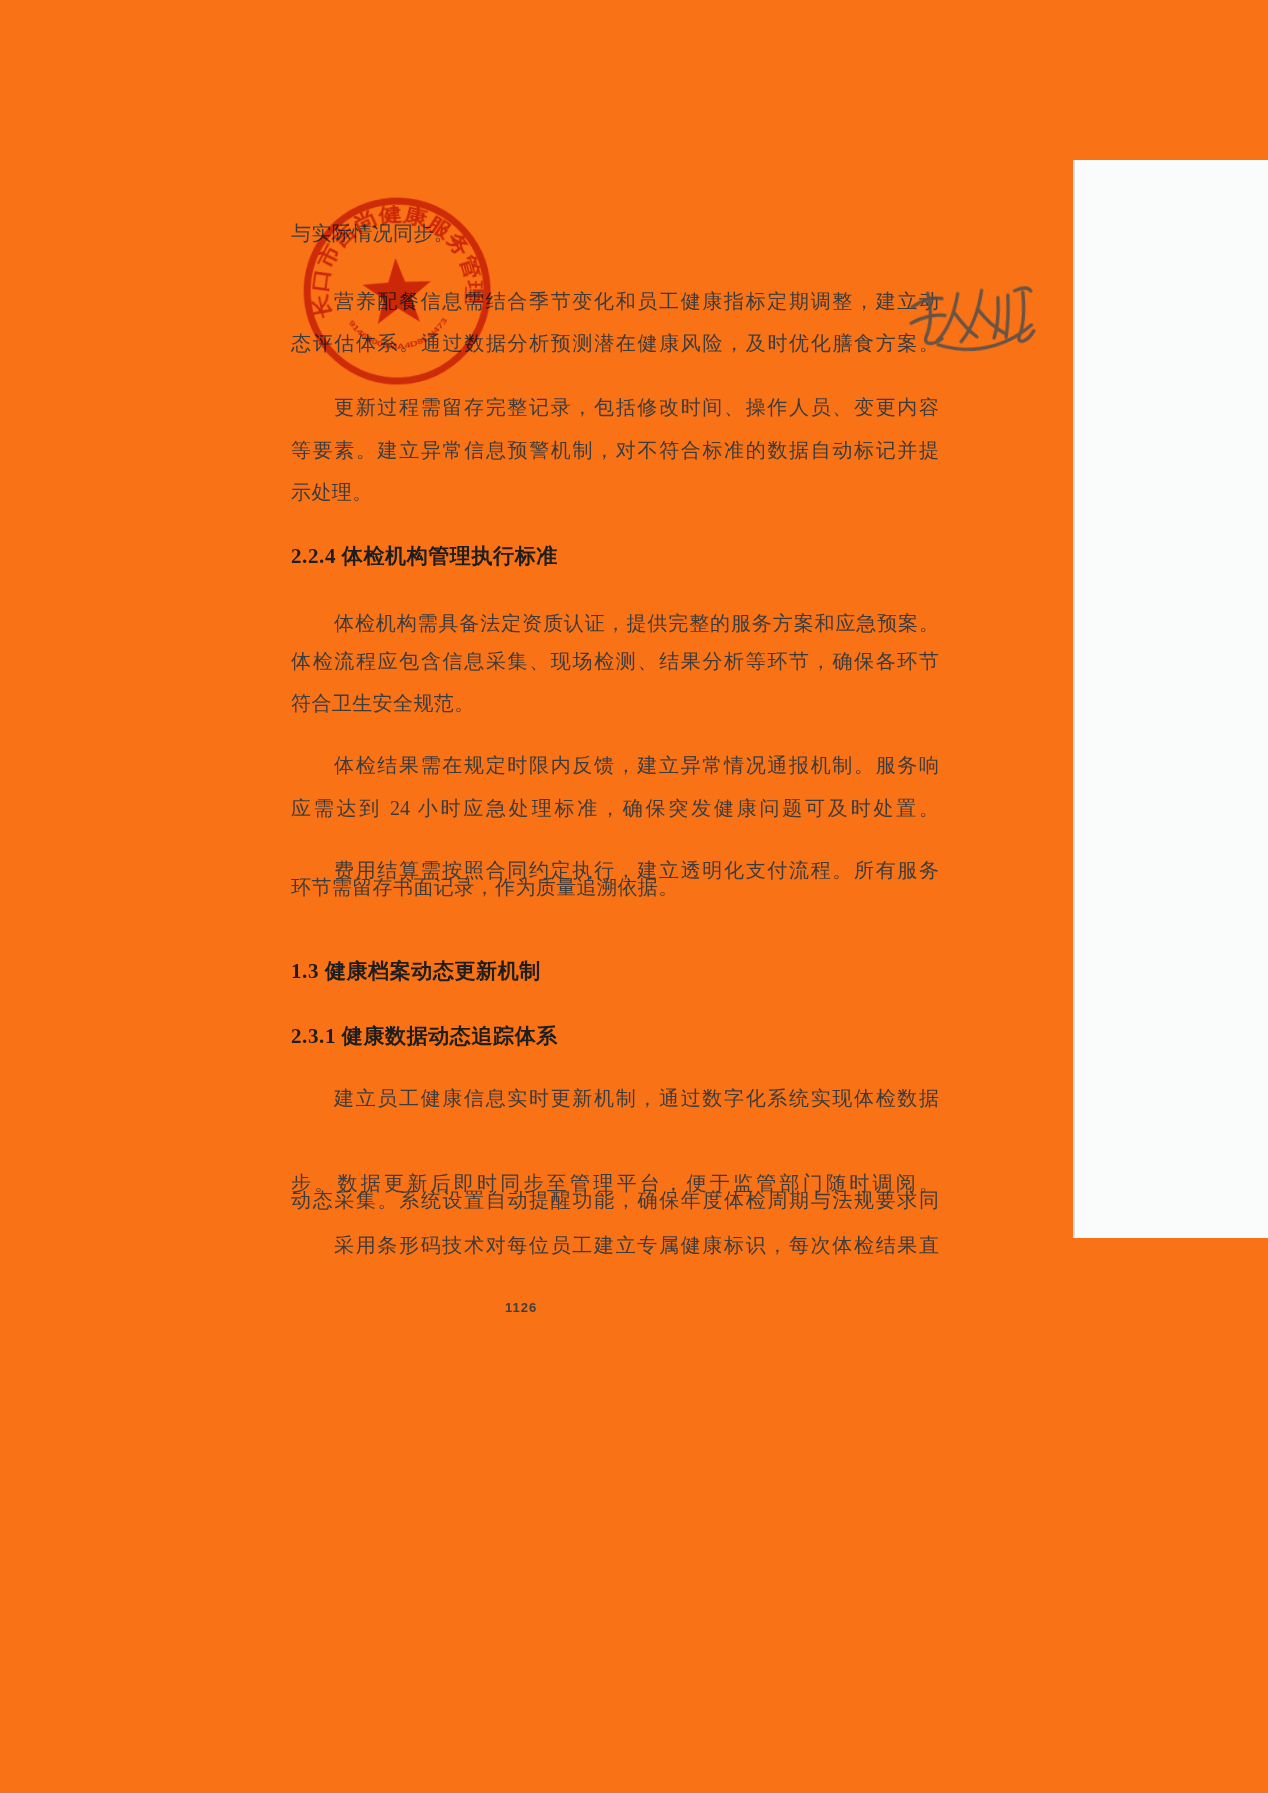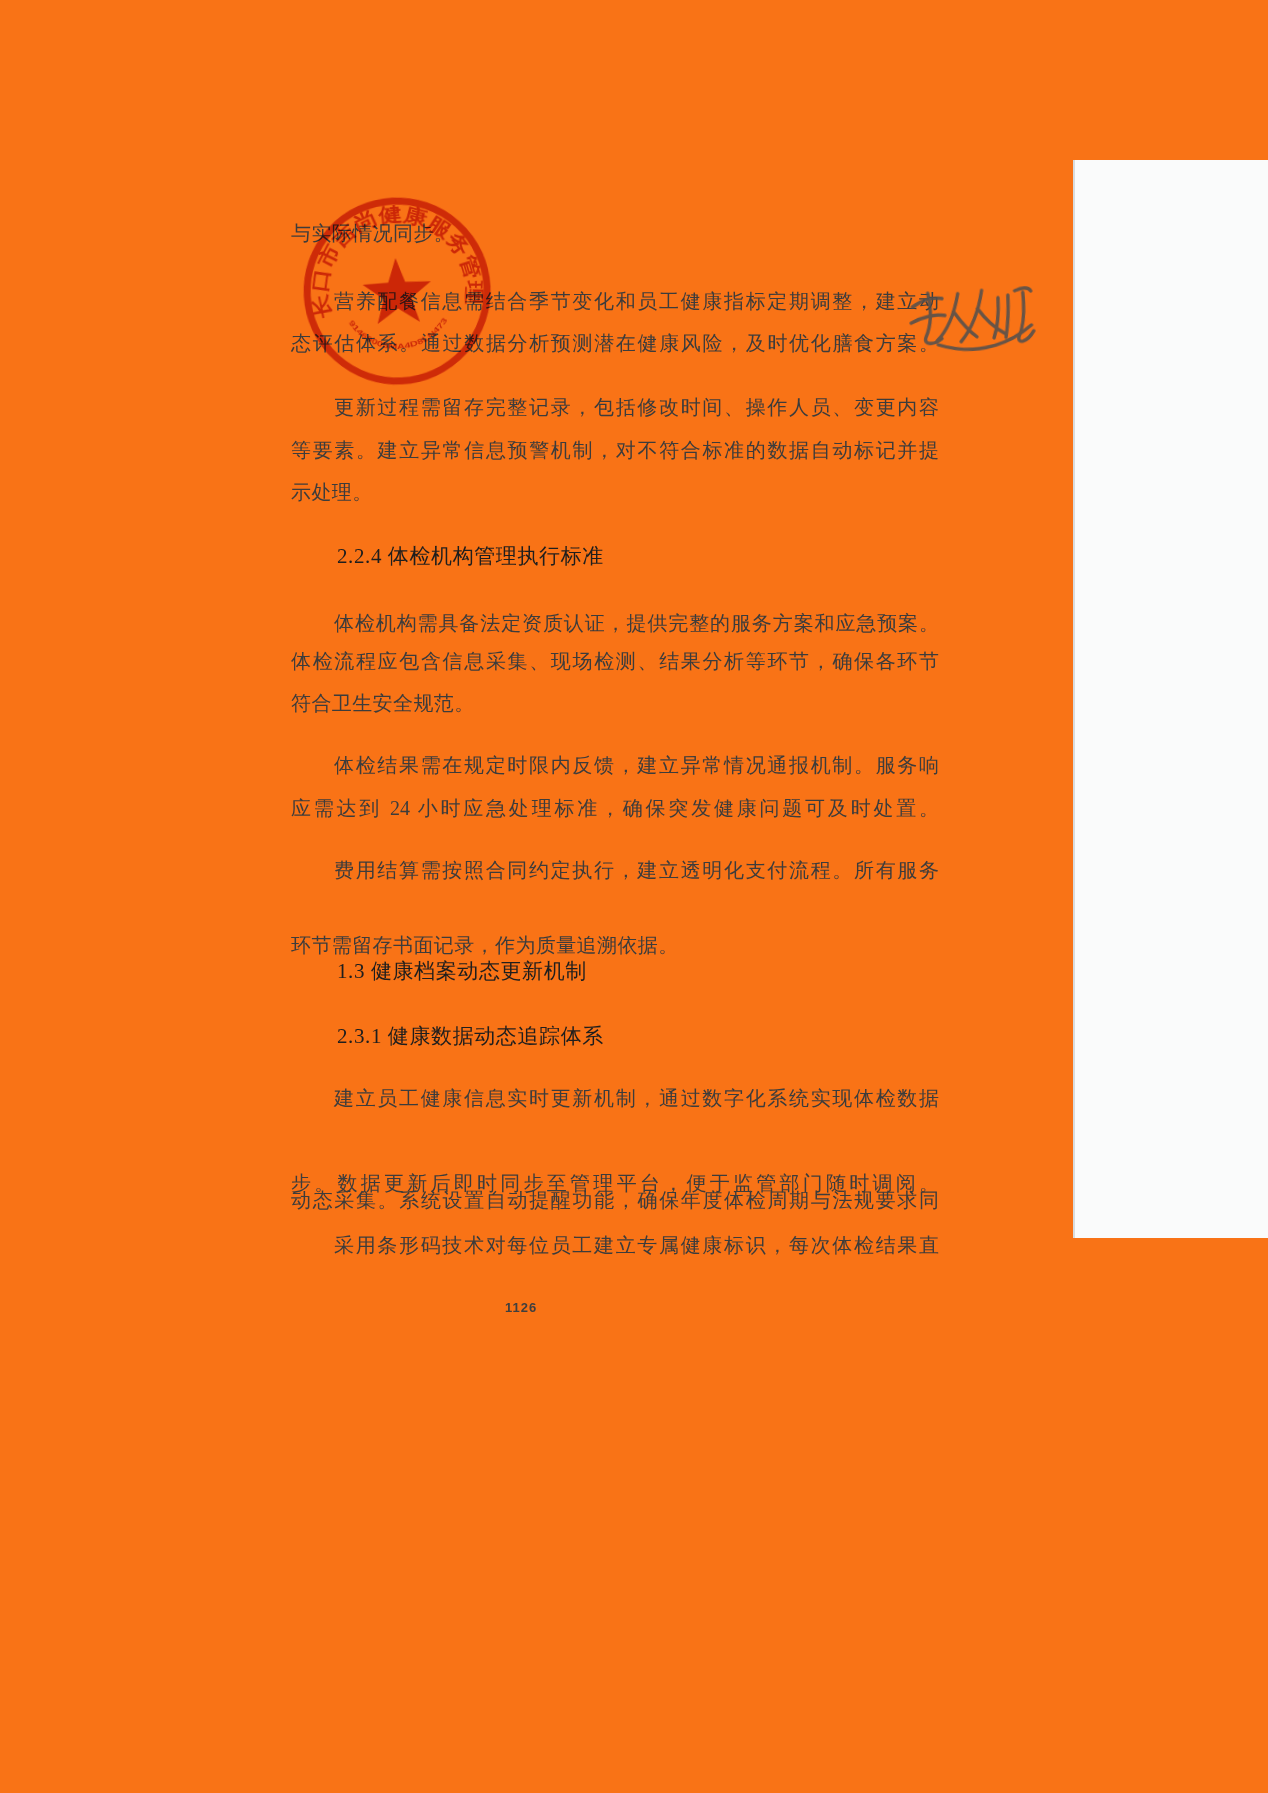--- a/index.html
+++ b/index.html
@@ -14,21 +14,21 @@
     background:#fafbfb;border-left:2px solid #d9dcdd;
   }
   
   .ln{
     position:absolute;left:291px;width:648px;height:26px;
     font-size:20px;line-height:26px;color:#3c3c3c;letter-spacing:.4px;
     filter:blur(.25px);
   }
   .jf{text-align:justify;text-align-last:justify;line-break:anywhere;letter-spacing:0;font-family:Liberation Serif, serif;}
   .ind{text-indent:43px;}
-  .hd{font-weight:400;color:#1e1e1e;font-size:21px;letter-spacing:.6px;filter:blur(.2px);margin-left:46px;}
+  .hd{font-weight:700;color:#1e1e1e;font-size:21px;letter-spacing:.6px;filter:blur(.2px);}
   .short{text-align:left;}
   .pageno{
     position:absolute;left:505px;top:1300px;width:90px;text-align:left;
     font-family:"Liberation Sans","DejaVu Sans",sans-serif;
     font-size:13px;font-weight:700;color:#3f3f3f;letter-spacing:1px;filter:blur(.2px);
   }
   .stamp{
     position:absolute;left:287px;top:181px;width:220px;height:215px;
     mix-blend-mode:multiply;opacity:.85;filter:blur(.35px);
     transform:rotate(-3deg);
@@ -57,21 +57,21 @@
   <div class="ln hd" style="top:543px">2.2.4 体检机构管理执行标准</div>
 
   <div class="ln jf ind" style="top:610px">体检机构需具备法定资质认证，提供完整的服务方案和应急预案。</div>
   <div class="ln jf" style="top:648px">体检流程应包含信息采集、现场检测、结果分析等环节，确保各环节</div>
   <div class="ln short" style="top:690px">符合卫生安全规范。</div>
 
   <div class="ln jf ind" style="top:752px">体检结果需在规定时限内反馈，建立异常情况通报机制。服务响</div>
   <div class="ln jf" style="top:795px">应需达到 24 小时应急处理标准，确保突发健康问题可及时处置。</div>
 
   <div class="ln jf ind" style="top:857px">费用结算需按照合同约定执行，建立透明化支付流程。所有服务</div>
-  <div class="ln short" style="top:932px">环节需留存书面记录，作为质量追溯依据。</div>
+  <div class="ln short" style="top:874px">环节需留存书面记录，作为质量追溯依据。</div>
 
   <div class="ln hd" style="top:958px">1.3 健康档案动态更新机制</div>
   <div class="ln hd" style="top:1023px">2.3.1 健康数据动态追踪体系</div>
 
   <div class="ln jf ind" style="top:1085px">建立员工健康信息实时更新机制，通过数字化系统实现体检数据</div>
   <div class="ln jf" style="top:1187px">动态采集。系统设置自动提醒功能，确保年度体检周期与法规要求同</div>
   <div class="ln jf" style="top:1170px">步。数据更新后即时同步至管理平台，便于监管部门随时调阅。</div>
 
   <div class="ln jf ind" style="top:1232px">采用条形码技术对每位员工建立专属健康标识，每次体检结果直</div>
 

